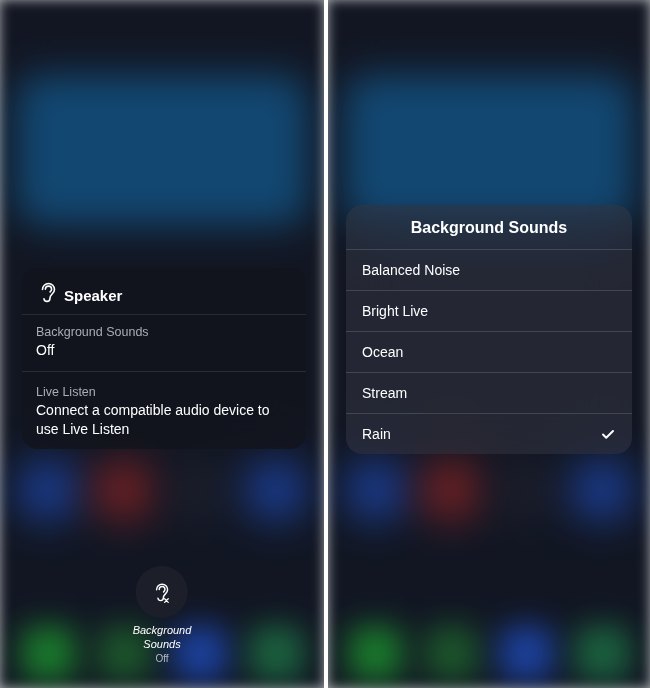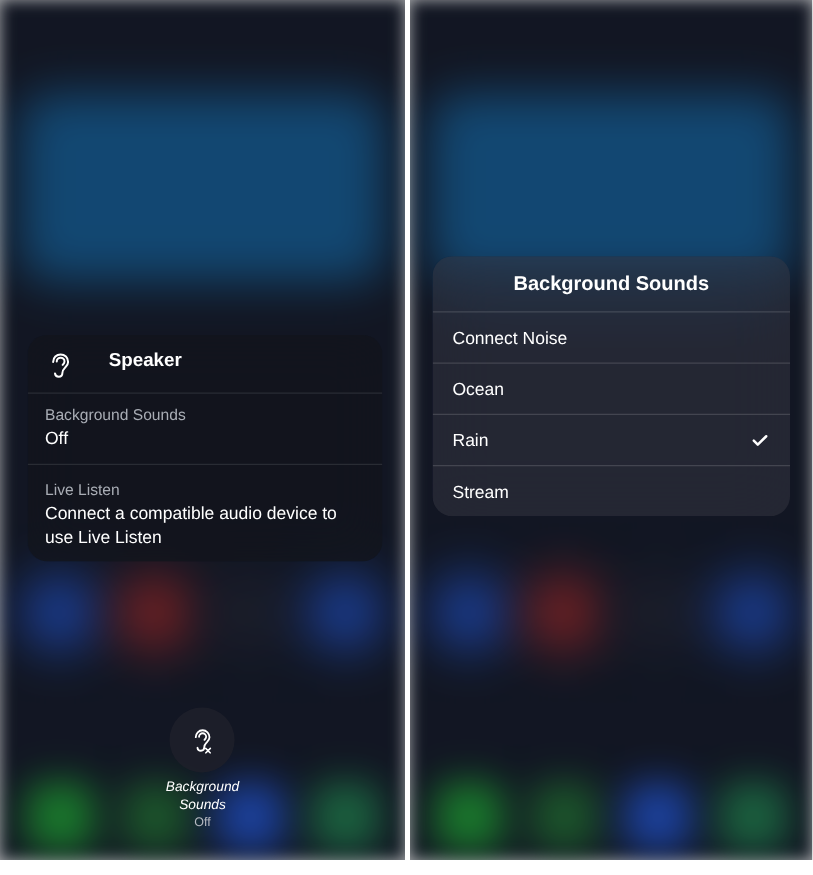--- a/index.html
+++ b/index.html
@@ -15,21 +15,21 @@
   .bg::before, .bg::after { content: ""; position: absolute; }
   .bg-widget { position: absolute; left: 5%; width: 90%; top: 75px; height: 150px; border-radius: 24px; background: #1b7dc6; filter: blur(18px); opacity: .9; }
   .bg-row-icons { position: absolute; left: 0; right: 0; top: 430px; height: 120px; display: flex; justify-content: space-around; align-items: center; padding: 0 10px; }
   .bg-row-icons span { width: 60px; height: 60px; border-radius: 50%; filter: blur(20px); }
   .bg-dock { position: absolute; left: 0; right: 0; bottom: -10px; height: 90px; display: flex; justify-content: space-around; align-items: center; padding: 0 10px; }
   .bg-dock span { width: 55px; height: 55px; border-radius: 14px; filter: blur(14px); }
   .overlay { position: absolute; inset: 0; background: rgba(10,12,20,.35); }
 
   
   .card-left { position: absolute; left: 22px; right: 18px; top: 268px; border-radius: 16px; background: rgba(18,20,28,.78); backdrop-filter: blur(20px); color: #fff; overflow: hidden; }
-  .card-left .header { display: flex; align-items: flex-start; gap: 27px; padding: 12px 14px 10px; }
+  .card-left .header { display: flex; align-items: flex-end; gap: 4px; padding: 12px 14px 10px; }
   .card-left .section { padding: 9px 14px 11px; border-top: 1px solid rgba(255,255,255,.10); }
   .card-left .section.nb { padding-top: 12px; }
   .sub   { font-size: 12.5px; color: #a9adb5; line-height: 1.35; }
   .val   { font-size: 14px; color: #fff; line-height: 1.35; }
   .hdr   { font-size: 15px; font-weight: 600; color: #fff; }
 
   
   .cc-tile { position: absolute; left: 50%; transform: translateX(-50%); top: 566px; text-align: center; }
   .cc-circle { width: 52px; height: 52px; border-radius: 50%; background: rgba(30,32,42,.85); margin: 0 auto 6px; display: flex; align-items: center; justify-content: center; }
   .cc-label { font-size: 11px; color: #fff; line-height: 1.25; font-style: italic; }
@@ -121,31 +121,34 @@
         <span style="background:#2b8a3e"></span>
         <span style="background:#2b68ff"></span>
         <span style="background:#2aa060"></span>
       </div>
     </div>
     <div class="overlay"></div>
 
     <div class="popup">
       <div class="title">Background Sounds</div>
       <div class="row">
-        <span>Connect Noise</span>
+        <span>Balanced Noise</span>
+      </div>
+      <div class="row">
+        <span>Bright Live</span>
       </div>
       <div class="row">
         <span>Ocean</span>
+      </div>
+      <div class="row">
+        <span>Stream</span>
       </div>
       <div class="row">
         <span>Rain</span>
         <span class="check">
           <svg viewBox="0 0 16 16" fill="none" stroke="#fff" stroke-width="2" stroke-linecap="round" stroke-linejoin="round">
             <path d="M3 8.5l3.2 3.2L13 5"></path>
           </svg>
         </span>
       </div>
-      <div class="row">
-        <span>Stream</span>
-      </div>
     </div>
   </div>
 </div>
 
 </body></html>

